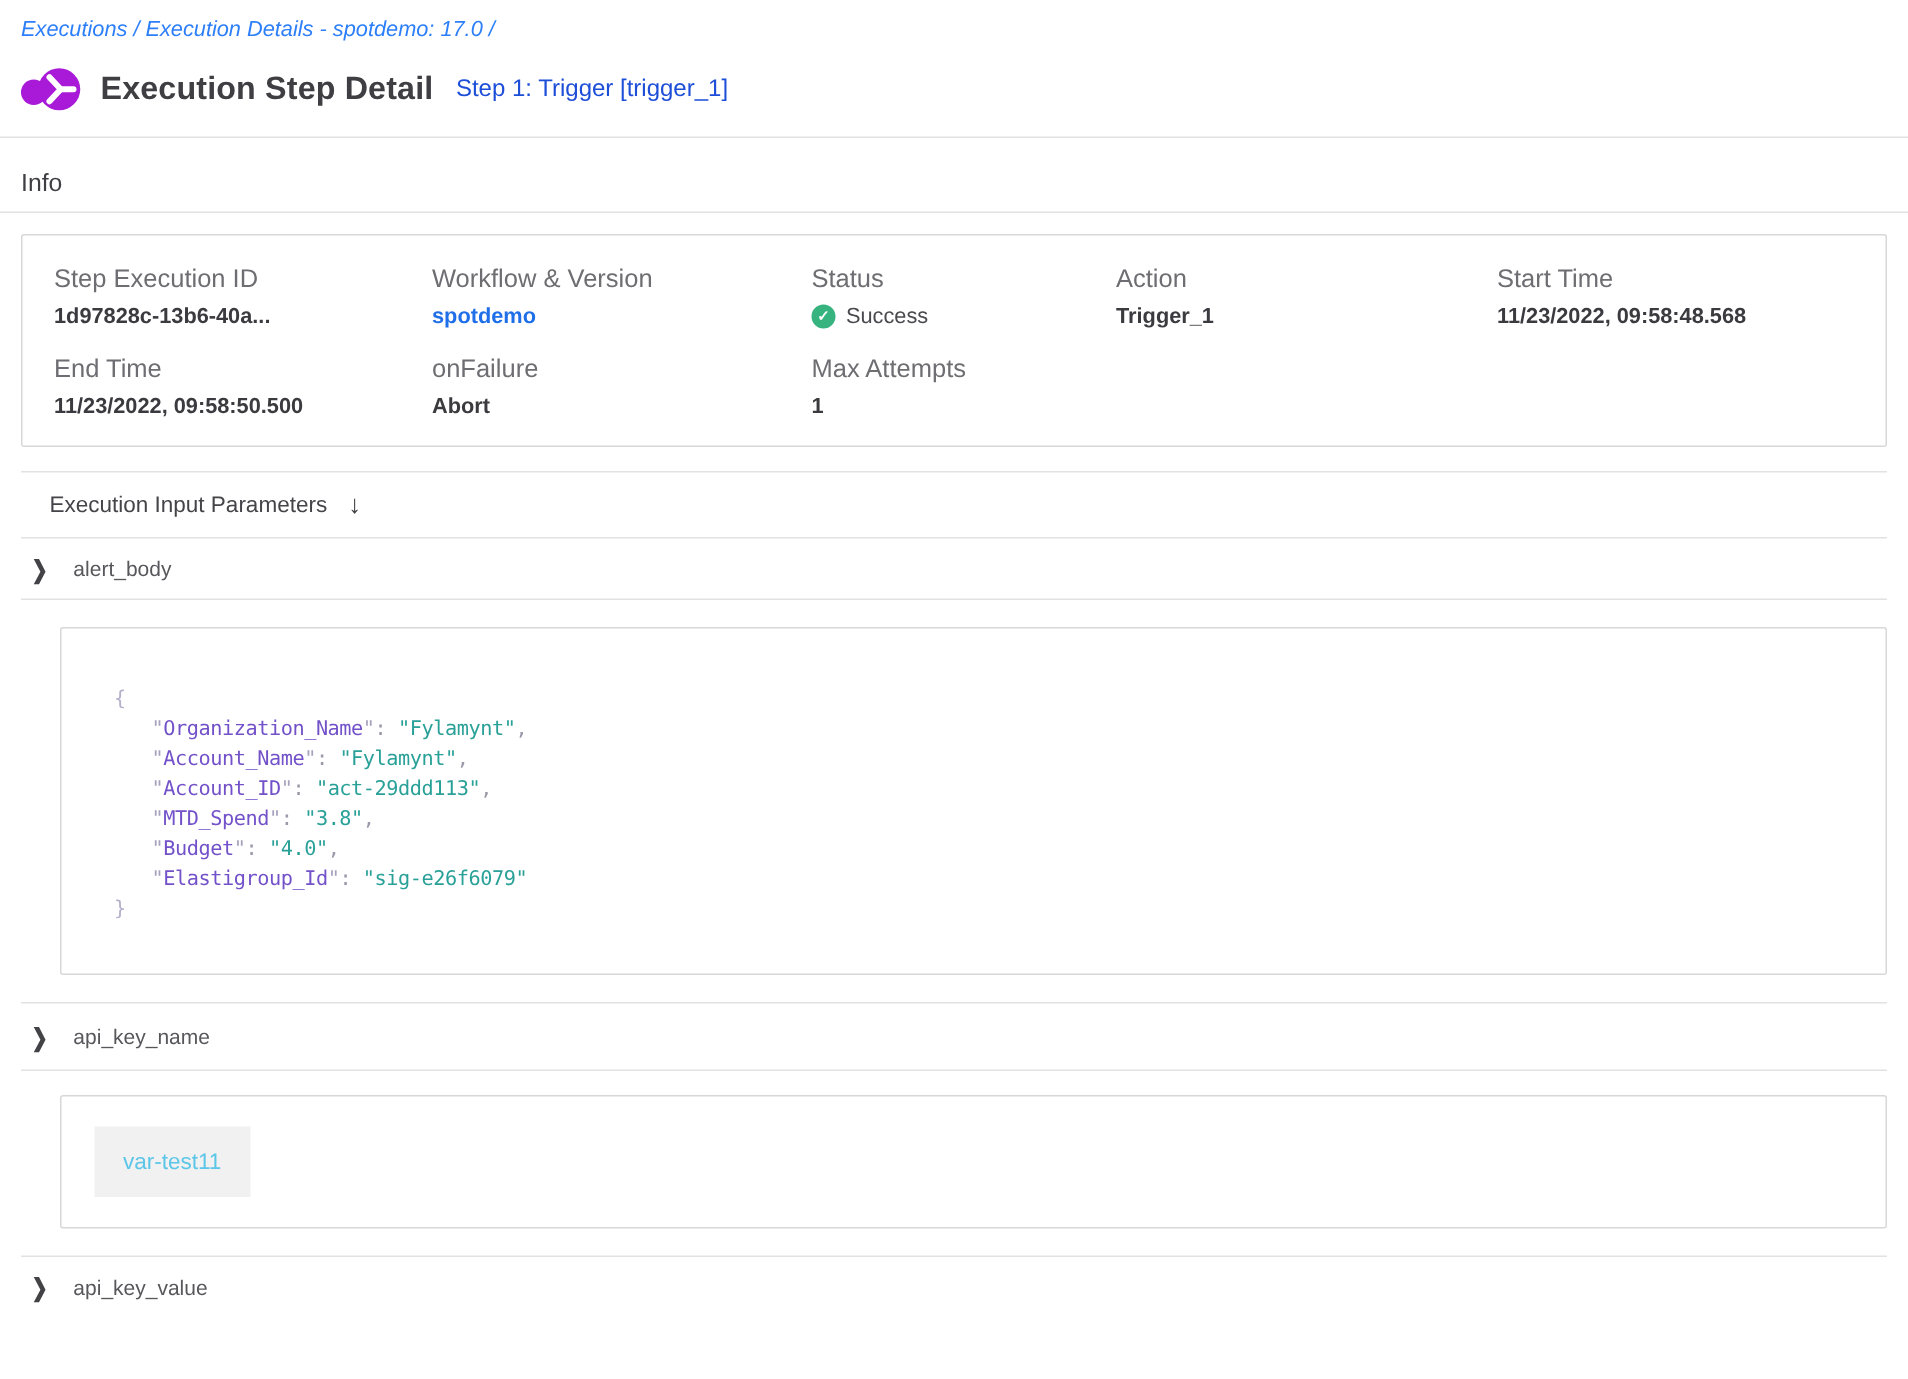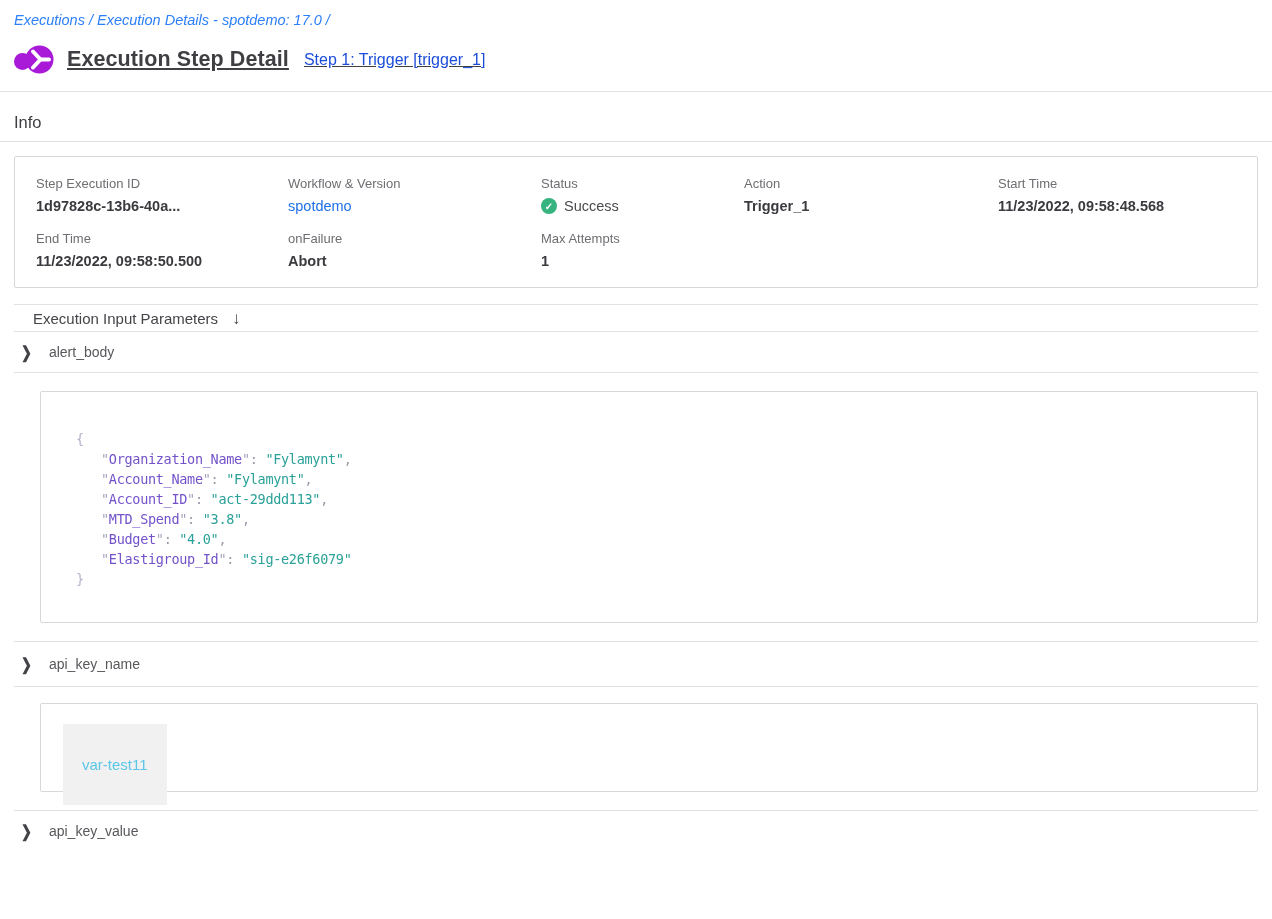--- a/index.html
+++ b/index.html
@@ -7,52 +7,52 @@
   body { font-family: "Liberation Sans", sans-serif; color: #414045; }
 
   .page { padding: 0 14px; }
 
   
   .breadcrumb { padding-top: 12px; font-size: 14.5px; color: #2d7ff9; margin-left: -3px; padding-left: 3px; font-style: italic; }
   .breadcrumb a { color: #2d7ff9; text-decoration: none; cursor: pointer; }
   .breadcrumb .sep { color: #2d7ff9; padding: 0 4px; }
 
   
-  .title-row { display: flex; align-items: center; margin-top: 15px; gap: 13px; text-decoration: underline; }
+  .title-row { display: flex; align-items: center; margin-top: 15px; gap: 13px; }
   .logo { width: 40px; height: 33px; flex: 0 0 auto; }
   .title-text { font-size: 21.5px; font-weight: 700; color: #3f3e43; letter-spacing: .1px; }
   .subtitle-text { font-size: 16px; font-weight: 400; color: #1d4ed8; margin-left: 2px; }
 
   .divider-full { border-bottom: 1px solid #e2e2e2; margin: 0 -14px; }
   .divider { border-bottom: 1px solid #e2e2e2; }
   .d-title { margin-top: 15px; }
   .d-info  { margin-top: 9px; }
 
   .info-heading { margin-top: 21px; font-size: 16.5px; font-weight: 400; color: #3f3e43; }
 
   
   .info-card { margin-top: 14px; border: 1px solid #d8d8d8; border-radius: 2px; padding: 19px 21px 18px 21px; }
   .info-grid { display: grid; grid-template-columns: 252px 253px 203px 254px 1fr; row-gap: 17px; }
-  .field .f-label { font-size: 13px; color: #6e6d72; }
+  .field .f-label { font-size: 17px; color: #6e6d72; }
   .field .f-value { margin-top: 7px; font-size: 14.5px; font-weight: 700; color: #3b3a3f; }
-  .f-value.link { color: #1f6fe8; font-weight: 400; cursor: pointer; }
+  .f-value.link { color: #1f6fe8; font-weight: 700; cursor: pointer; }
   .f-value.link-light { color: #68a2f2; font-weight: 700; cursor: pointer; }
   .status-wrap { display: flex; align-items: center; gap: 7px; font-weight: 400 !important; color: #4a494e !important; }
   .check-badge { width: 16px; height: 16px; border-radius: 50%; background: #36b37e; color: #fff;
                  display: inline-flex; align-items: center; justify-content: center;
                  font-size: 10px; font-weight: 700; }
 
   
   .tabs { margin-top: 20px; display: flex; border-bottom: 1px solid #dcdcdc; }
   .tab { font-size: 15px; padding: 6px 19px 9px 19px; cursor: pointer; color: #3f3e43; }
   .tab.active { color: #2d7ff9; border-bottom: 2px solid #2d7ff9; margin-bottom: -1px; }
 
   
   .params-bar { margin-top: 16px; border-top: 1px solid #e2e2e2; border-bottom: 1px solid #e2e2e2;
-                height: 28px; display: flex; align-items: center; padding-left: 19px; gap: 14px; }
+                height: 45px; display: flex; align-items: center; padding-left: 19px; gap: 14px; }
   .params-title { font-size: 15px; color: #454449; font-weight: 500; }
   .arrow-down { font-size: 17px; color: #3f3e43; font-weight: 700; cursor: pointer; line-height: 1; }
 
   
   .section-row { height: 41px; display: flex; align-items: center; gap: 17px; padding-left: 7px;
                  border-bottom: 1px solid #e2e2e2; cursor: pointer; }
   .section-row.tall { height: 45px; }
   .section-row.last { border-bottom: none; height: 40px; }
   .chevron { font-size: 13px; color: #434247; font-weight: 700; transform: scaleY(1.25); }
   .section-name { font-size: 14px; color: #58575c; }
@@ -65,21 +65,21 @@
   .jline.indent { padding-left: 25px; }
   .jbrace { color: #b4b1ca; }
   .jq { color: #a5a2bd; }
   .jk { color: #7352c9; }
   .jp { color: #9b99a9; }
   .jv { color: #2aa198; }
 
   
   .value-panel { margin: 16px 0 18px 26px; border: 1px solid #d8d8d8; border-radius: 2px;
                  padding: 20px 22px 17px 22px; height: 89px; }
-  .value-chip { display: inline-flex; align-items: center; background: #f1f1f1; padding: 32px 19px;
+  .value-chip { display: inline-flex; align-items: center; background: #f1f1f1; padding: 15px 19px;
                 font-size: 15px; color: #5bc6e8; min-width: 100px; }
 </style>
 </head>
 <body>
 
 <div class="page">
 
   <div class="breadcrumb">
     <a>Executions</a><span class="sep">/</span><a>Execution Details - spotdemo: 17.0</a><span class="sep">/</span>
   </div>

